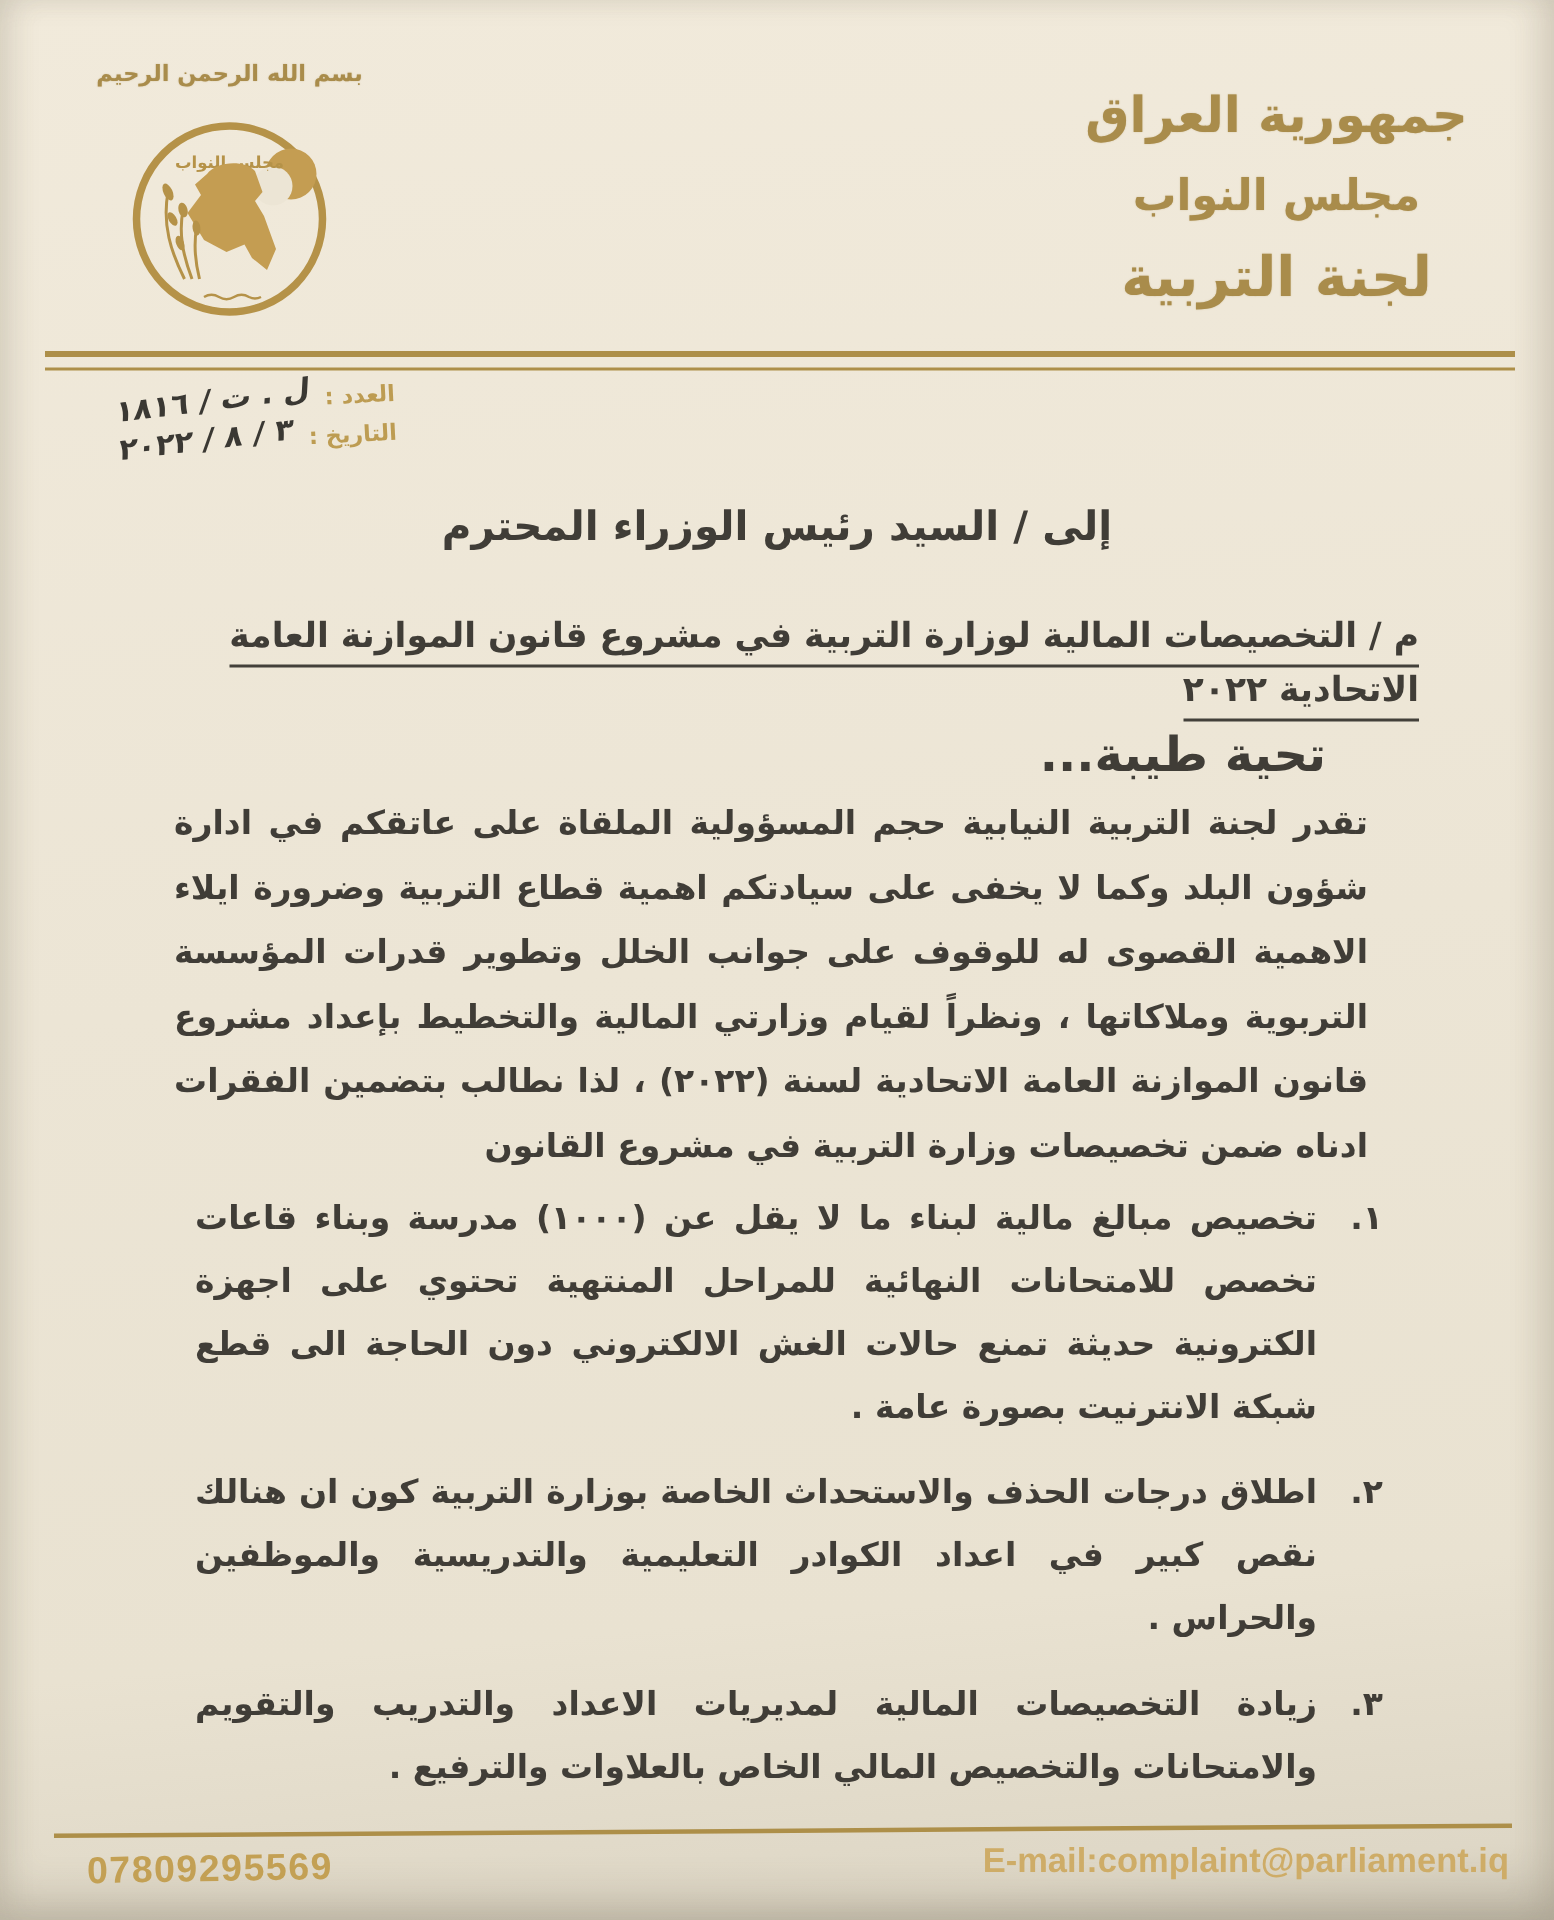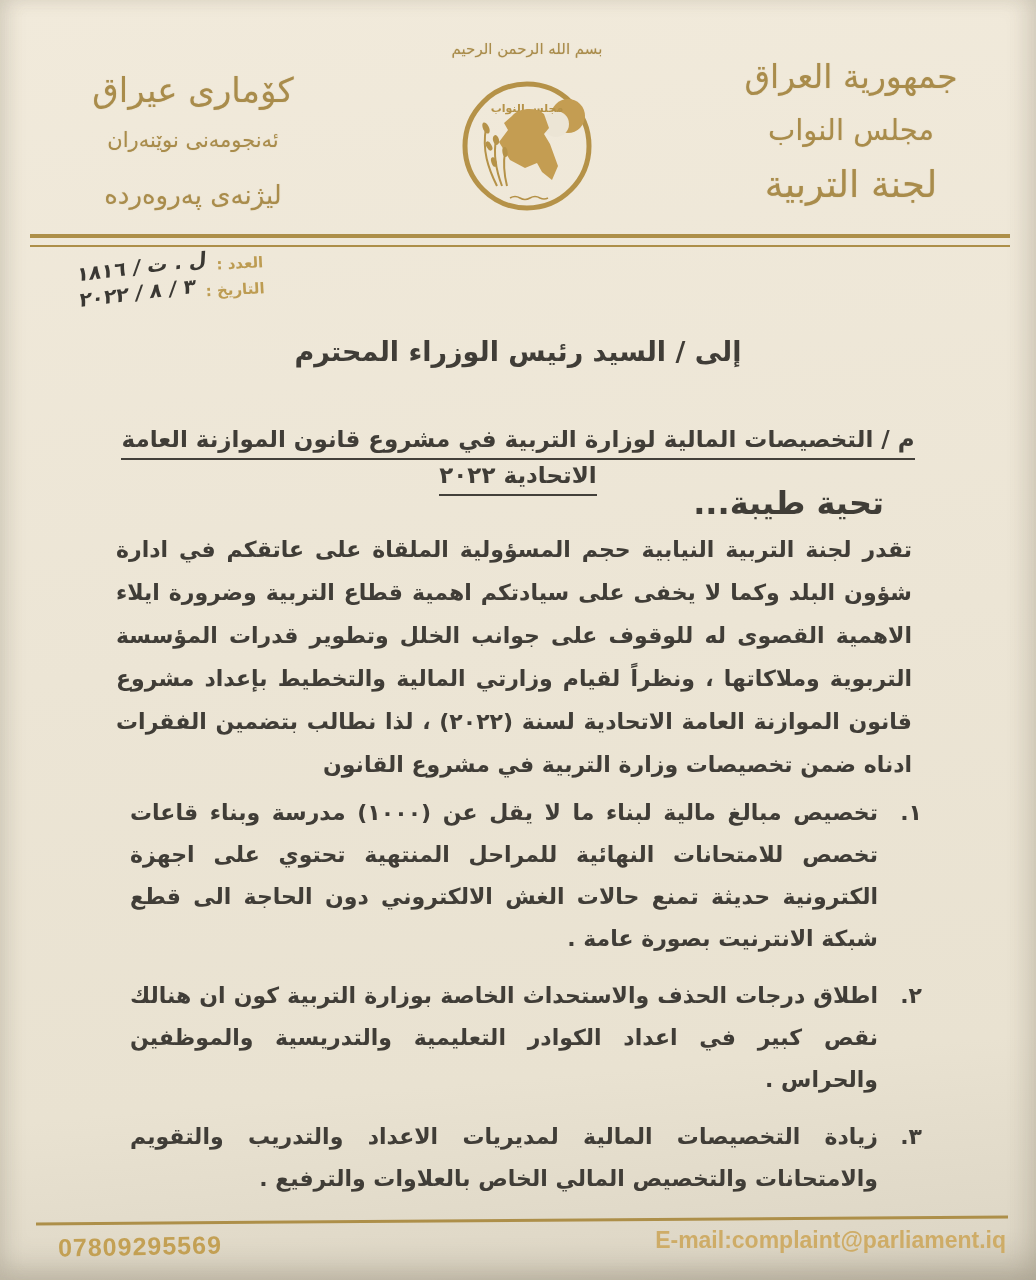--- a/index.html
+++ b/index.html
@@ -8,21 +8,21 @@
     width:1036px;height:1280px;
     margin:0 auto;
     background:linear-gradient(175deg,#f1eadb 0%,#ece5d5 50%,#e9e2d1 82%,#ded7c6 96%,#cfc8b7 100%);
     box-shadow:inset 0 -16px 26px rgba(110,100,80,.22), inset -12px 0 20px rgba(110,100,80,.10), inset 10px 0 16px rgba(110,100,80,.06);
     overflow:hidden;
     font-family:"DejaVu Sans",sans-serif;
   }
   
   .hdr{position:absolute;top:34px;left:28px;right:30px;display:flex;justify-content:space-between;align-items:flex-start;}
   .gold{color:#a98c4b;}
-  .callig{font-weight:400;letter-spacing:1px;text-shadow:0 0 1px rgba(169,140,75,.45);}
+  .callig{font-weight:700;letter-spacing:1px;text-shadow:0 0 1px rgba(169,140,75,.45);}
   .kurdish-block{width:330px;text-align:center;padding-top:28px;}
   .kurdish-l1{font-size:34px;line-height:56px;}
   .kurdish-l2{font-size:21px;line-height:44px;}
   .kurdish-l3{font-size:26px;line-height:66px;}
   .center-block{width:250px;text-align:center;}
   .bismillah{font-size:15px;line-height:30px;letter-spacing:2px;}
   .arabic-block{width:310px;text-align:center;padding-top:16px;}
   .arabic-l1{font-size:33px;line-height:54px;}
   .arabic-l2{font-size:29px;line-height:52px;}
   .arabic-l3{font-size:37px;line-height:58px;}
@@ -31,21 +31,21 @@
   .rule-double{position:absolute;top:234px;left:30px;right:26px;height:7px;
     border-top:4px solid #ad8f49;border-bottom:2px solid #ad8f49;}
   
   .refblock{position:absolute;top:254px;right:772px;left:40px;direction:rtl;transform:rotate(-3deg);}
   .refrow{display:flex;align-items:baseline;gap:10px;justify-content:flex-start;margin-bottom:2px;}
   .reflabel{font-size:15px;font-weight:700;color:#bd9c52;white-space:nowrap;}
   .refvalue{font-size:20px;font-weight:700;color:#3a3833;letter-spacing:3px;transform:skewX(-10deg) rotate(-4deg);white-space:nowrap;}
   
   .ink{color:#403d37;}
   .recipient{position:absolute;top:336px;left:0;width:100%;text-align:center;font-size:27px;font-weight:700;}
-  .subject{position:absolute;top:421px;left:90px;right:90px;text-align:center;font-size:23px;font-weight:700;line-height:36px;}
+  .subject{position:absolute;top:406px;left:90px;right:90px;font-size:23px;font-weight:700;line-height:36px;}
   .subject span{border-bottom:2px solid #43403a;padding-bottom:6px;}
   .greeting{position:absolute;top:484px;right:152px;font-size:32px;font-weight:700;}
   .bodytext{position:absolute;top:528px;right:124px;left:116px;direction:rtl;
     font-size:22px;font-weight:700;line-height:43px;text-align:justify;text-align-last:right;}
   .list{position:absolute;top:792px;right:114px;left:130px;direction:rtl;}
   .listitem{display:flex;gap:14px;margin-bottom:15px;}
   .listnum{font-size:22px;font-weight:700;flex:0 0 30px;line-height:42px;}
   .listtext{font-size:22px;font-weight:700;line-height:42px;text-align:justify;text-align-last:right;flex:1;}
   
   .rule-footer{position:absolute;top:1219px;left:36px;right:28px;height:3px;background:#ad8f49;transform:rotate(-.4deg);}
@@ -94,25 +94,20 @@
             <ellipse cx="53" cy="84" rx="2.6" ry="5" transform="rotate(-8 53 84)"></ellipse>
             <ellipse cx="37" cy="78" rx="2.6" ry="5" transform="rotate(-30 37 78)"></ellipse>
             <ellipse cx="42" cy="94" rx="2.6" ry="5" transform="rotate(-20 42 94)"></ellipse>
           </g>
 
           <path d="M58,130 q5,-3 10,0 q5,3 10,0 q5,-3 10,0 q4,2 8,0" stroke="#b59248" stroke-width="1.6" fill="none"></path>
         </svg>
       </div>
     </div>
 
-    <div class="kurdish-block">
-      <div class="gold callig kurdish-l1">كۆماری عیراق</div>
-      <div class="gold callig kurdish-l2">ئەنجومەنی نوێنەران</div>
-      <div class="gold callig kurdish-l3">لیژنەی پەروەردە</div>
-    </div>
 
   </div>
 
   <div class="rule-double"></div>
 
   <div class="refblock">
     <div class="refrow">
       <span class="reflabel">العدد :</span>
       <span class="refvalue">ل . ت / ١٨١٦</span>
     </div>

